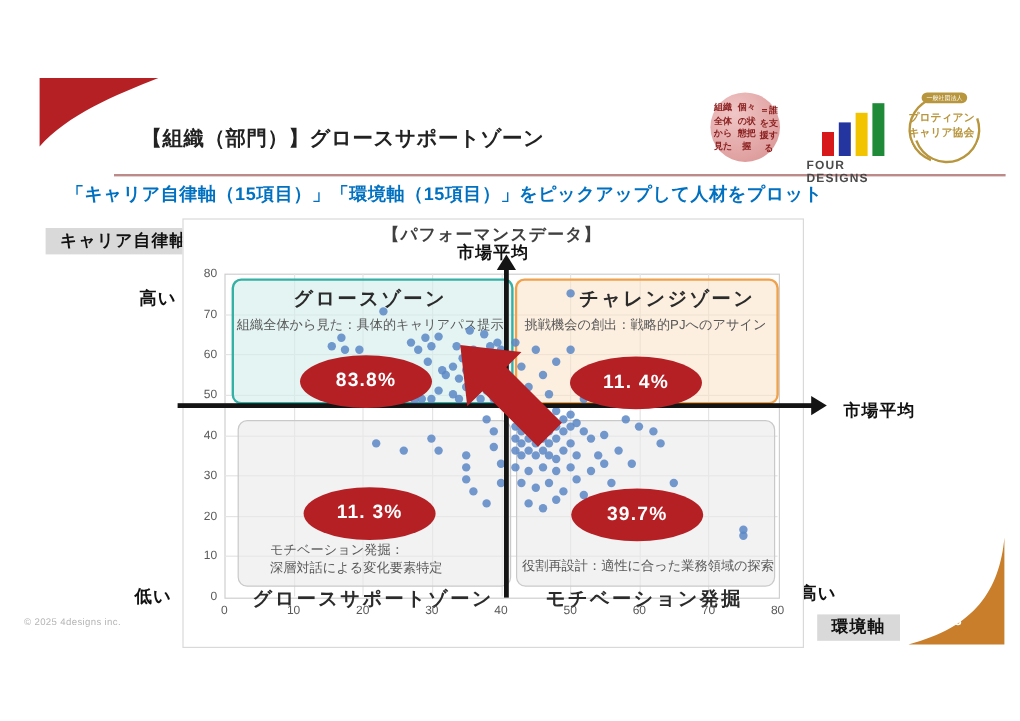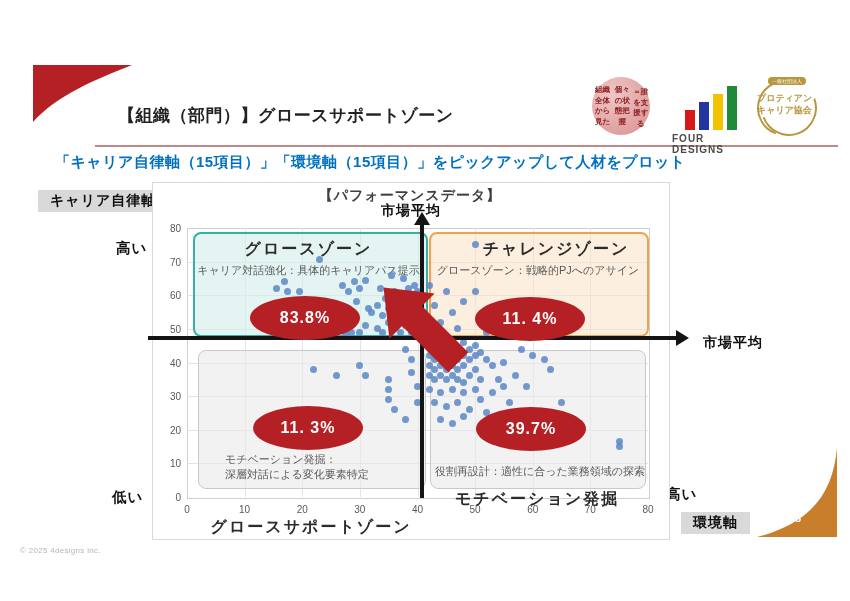--- a/index.html
+++ b/index.html
@@ -52,21 +52,21 @@
 
   
   .zone{position:absolute;border-radius:8px;}
   .zone-growth{left:193px;top:232px;width:231px;height:101px;border:2px solid #35b0a5;background:rgba(211,238,235,.62);}
   .zone-challenge{left:429px;top:232px;width:216px;height:101px;border:2px solid #f0a14b;background:rgba(250,226,197,.55);}
   .zone-gsupport{left:198px;top:350px;width:226px;height:137px;border:1.5px solid #c9c9c9;background:rgba(233,233,233,.6);}
   .zone-potential{left:430px;top:350px;width:214px;height:137px;border:1.5px solid #c9c9c9;background:rgba(233,233,233,.6);}
   .zone-title{font-size:16px;font-weight:bold;color:#2b2b2b;letter-spacing:2px;text-align:center;}
   .zt-growth{left:193px;top:239px;width:231px;}
   .zt-challenge{left:429px;top:239px;width:216px;margin-left:19px;}
-  .zt-gsupport{left:198px;top:489px;width:226px;margin-top:28px;}
+  .zt-gsupport{left:198px;top:489px;width:226px;}
   .zt-potential{left:430px;top:489px;width:214px;}
   .zone-desc{font-size:11px;color:#595959;text-align:center;}
   .zd-growth{left:190px;top:263px;width:237px;}
   .zd-challenge{left:429px;top:263px;width:218px;}
   .zd-gsupport{left:225px;top:452px;width:200px;text-align:left;white-space:pre-line;line-height:1.35;}
   .zd-potential{left:431px;top:464px;width:218px;}
 
   
   .pct{position:absolute;width:110px;height:44px;border-radius:50%;background:#b52025;
     display:flex;align-items:center;justify-content:center;color:#fff;font-size:16px;font-weight:bold;letter-spacing:1px;}
@@ -88,21 +88,21 @@
     transform:rotate(45deg);transform-origin:50% 50%;
     clip-path:polygon(0 50%,38% 0,38% 28%,100% 28%,100% 72%,38% 72%,38% 100%);}
 
   
   .tick{position:absolute;font-size:10px;color:#595959;}
   .dot{position:absolute;width:7px;height:7px;border-radius:50%;background:#5b87c5;opacity:.85;}
 
   
   .corner-svg{left:0;top:0;width:850px;height:601px;pointer-events:none;}
   .page-num{left:789px;top:512px;color:#fff;font-size:11px;font-weight:bold;}
-  .copyright{left:20px;top:514px;font-size:8px;color:#b5b5b5;letter-spacing:.3px;margin-top:32px;}
+  .copyright{left:20px;top:514px;font-size:8px;color:#b5b5b5;letter-spacing:.3px;}
 </style>
 </head>
 <body>
 
 <svg class="abs corner-svg" viewBox="0 0 850 601" xmlns="http://www.w3.org/2000/svg">
   <path d="M33,65 L132,65 C96,79 56,96 33,122 Z" fill="#b52025"></path>
   <path d="M837,448 C833,492 812,523 757,537 L837,537 Z" fill="#c87e2a"></path>
 </svg>
 
 <div class="abs slide-title">【組織（部門）】グロースサポートゾーン</div>
@@ -161,22 +161,22 @@
     <div class="gridline" style="left: 187px; top: 261.625px; width: 461px; height: 1px;"></div>
   </div>
 
 <div class="abs zone zone-growth"></div>
 <div class="abs zone zone-challenge"></div>
 <div class="abs zone zone-gsupport"></div>
 <div class="abs zone zone-potential"></div>
 
 <div class="abs zone-title zt-growth">グロースゾーン</div>
 <div class="abs zone-title zt-challenge">チャレンジゾーン</div>
-<div class="abs zone-desc zd-growth">キャリア対話強化：具体的キャリアパス提示</div>
-<div class="abs zone-desc zd-challenge">グロースゾーン：戦略的PJへのアサイン</div>
+<div class="abs zone-desc zd-growth">組織全体から見た：具体的キャリアパス提示</div>
+<div class="abs zone-desc zd-challenge">挑戦機会の創出：戦略的PJへのアサイン</div>
 <div class="abs zone-desc zd-gsupport">モチベーション発掘：
 深層対話による変化要素特定</div>
 <div class="abs zone-desc zd-potential">役割再設計：適性に合った業務領域の探索</div>
 <div class="abs zone-title zt-gsupport">グロースサポートゾーン</div>
 <div class="abs zone-title zt-potential">モチベーション発掘</div>
 
 <div id="dots-layer">
     <div class="dot" style="left: 316.038px; top: 256.444px; background: rgb(91, 135, 197);"></div>
     <div class="dot" style="left: 281.462px; top: 278.3px; background: rgb(91, 135, 197);"></div>
     <div class="dot" style="left: 272.819px; top: 285.025px; background: rgb(91, 135, 197);"></div>

